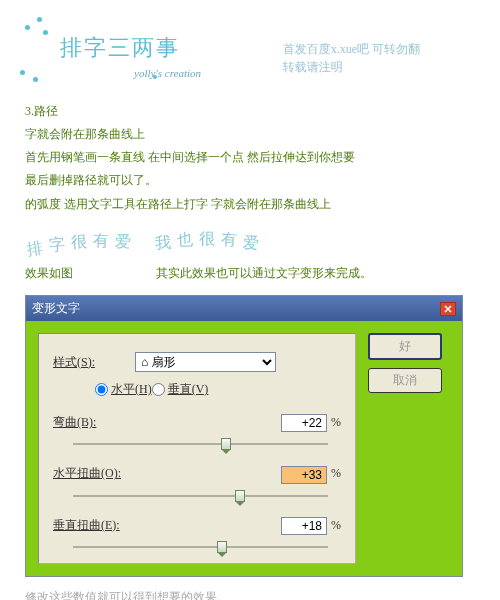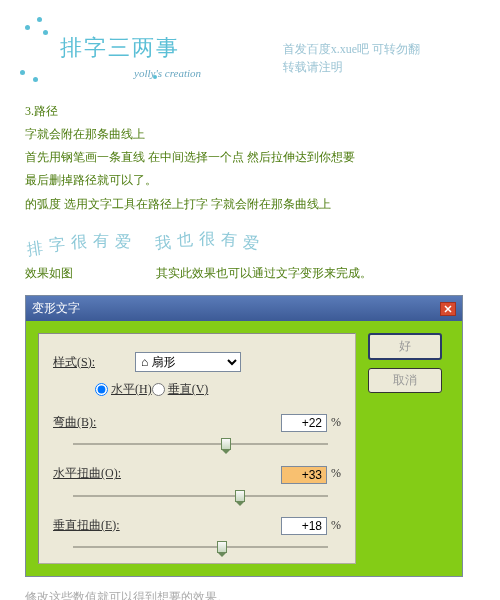--- a/index.html
+++ b/index.html
@@ -16,21 +16,21 @@
 .curved-text span { position: absolute; font-size: 16px; color: #8ec9d8; font-family: "KaiTi", serif; }
 .inline-note { color: #aaa; }
 .dialog { margin: 3px 25px; border: 1px solid #7b8a9e; background: #84cc16; width: 438px; }
 .dialog-title { background: linear-gradient(#5a7bb8, #3c5a96); color: #fff; padding: 3px 6px; font-size: 12px; display: flex; justify-content: space-between; align-items: center; }
 .close-btn { width: 16px; height: 14px; background: #d84a2e; border: 1px solid #a03020; display: flex; align-items: center; justify-content: center; color: #fff; font-size: 10px; font-weight: bold; cursor: pointer; }
 .dialog-body { display: flex; padding: 12px; gap: 12px; position: relative; min-height: 208px; }
 .form-area { border: 1px solid #b0aea0; border-top: 1px solid #888; border-left: 1px solid #888; padding: 12px 14px 8px 14px; width: 318px; background: #ece9d8; }
 .row { display: flex; align-items: center; margin: 6px 0; color: #333; font-size: 12px; }
 .row-gap { margin-top: 14px; align-items: flex-end; }
 .label { width: 82px; }
-select { font-size: 12px; padding: 1px; width: 106px; border: 1px solid #7b8a9e; background: #fff; }
+select { font-size: 12px; padding: 1px; width: 141px; border: 1px solid #7b8a9e; background: #fff; }
 .radio-group { display: flex; margin: 8px 0 10px 42px; }
 .radio-group label { display: flex; align-items: center; gap: 3px; color: #333; }
 input[type="radio"] { margin: 0; }
 input[type="text"] { width: 46px; text-align: right; padding: 1px 4px; border: 1px solid #7b8a9e; font-size: 12px; margin-left: auto; margin-right: 4px; }
 .hl { background: #f8c070; }
 .pct { color: #333; }
 .slider-wrap { margin: 2px 0 2px 20px; width: 255px; position: relative; height: 12px; }
 .slider-track { position: absolute; top: 5px; left: 0; right: 0; height: 2px; background: #b0aea0; }
 .slider-thumb { position: absolute; top: 0; width: 10px; height: 12px; background: linear-gradient(#fafafa, #c8d8c0); border: 1px solid #6a8a5a; }
 .slider-thumb::after { content: ''; position: absolute; bottom: -5px; left: -1px; border-left: 5px solid transparent; border-right: 5px solid transparent; border-top: 5px solid #6a8a5a; }

